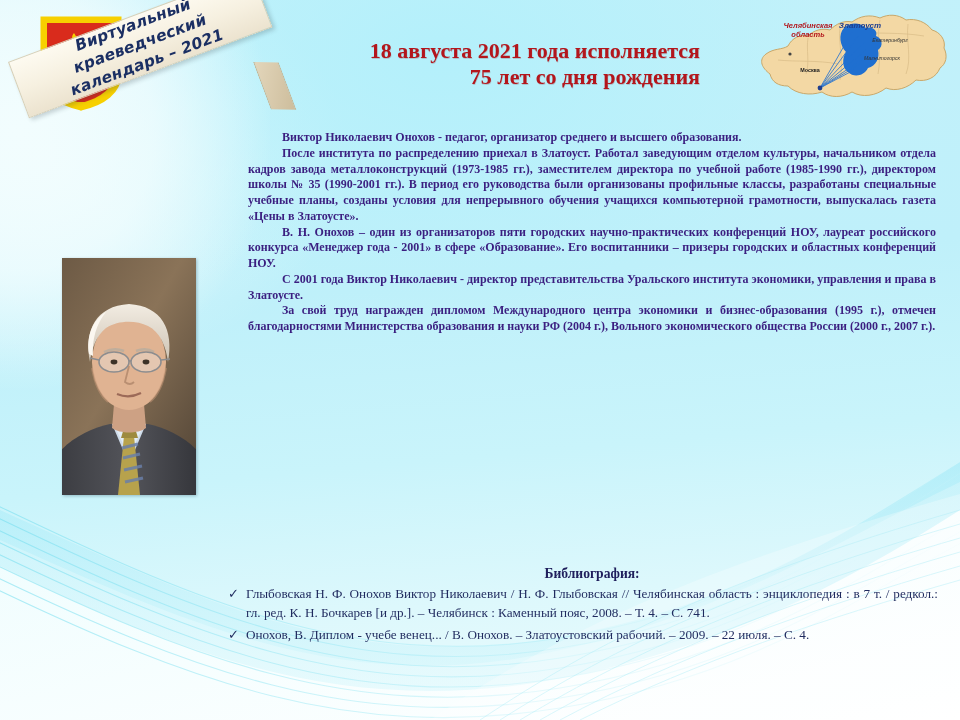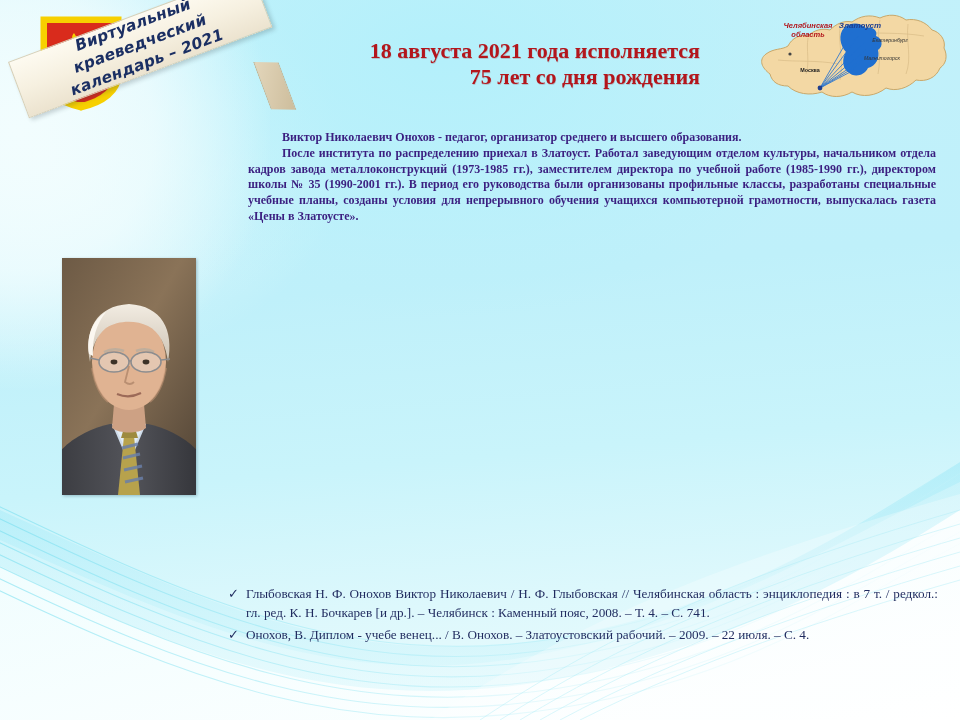--- a/index.html
+++ b/index.html
@@ -268,22 +268,26 @@
 
     <path d="M55 136 q12 5 24 -1" stroke="#9c6a58" stroke-width="2.2" fill="none"></path>
 
     <path d="M30 110 q4 24 16 34" stroke="#c59877" stroke-width="2" fill="none" opacity=".5"></path>
     <path d="M104 110 q-4 24 -16 34" stroke="#c59877" stroke-width="2" fill="none" opacity=".5"></path>
   </svg>
 
   <div class="body-copy">
     <p>Виктор Николаевич Онохов - педагог, организатор среднего и высшего образования.</p>
     <p>После института по распределению приехал в Златоуст. Работал заведующим отделом культуры, начальником отдела кадров завода металлоконструкций (1973-1985 гг.), заместителем директора по учебной работе (1985-1990 гг.), директором школы № 35 (1990-2001 гг.). В период его руководства были организованы профильные классы, разработаны специальные учебные планы, созданы условия для непрерывного обучения учащихся компьютерной грамотности, выпускалась газета «Цены в Златоусте».</p>
-  </div>
-
+    <p>В. Н. Онохов – один из организаторов пяти городских научно-практических конференций НОУ, лауреат российского конкурса «Менеджер года - 2001» в сфере «Образование». Его воспитанники – призеры городских и областных конференций НОУ.</p>
+    <p>С 2001 года Виктор Николаевич - директор представительства Уральского института экономики, управления и права в Златоусте.</p>
+    <p>За свой труд награжден дипломом Международного центра экономики и бизнес-образования (1995 г.), отмечен благодарностями Министерства образования и науки РФ (2004 г.), Вольного экономического общества России (2000 г., 2007 г.).</p>
+  </div>
+
+  <div class="biblio-head">Библиография:</div>
   <div class="biblio">
     <div class="biblio-item">
       <span class="tick">✓</span>
       <span class="txt">Глыбовская Н. Ф. Онохов Виктор Николаевич / Н. Ф. Глыбовская // Челябинская область : энциклопедия : в 7 т. / редкол.: гл. ред. К. Н. Бочкарев [и др.]. – Челябинск : Каменный пояс, 2008. – Т. 4. – С. 741.</span>
     </div>
     <div class="biblio-item">
       <span class="tick">✓</span>
       <span class="txt">Онохов, В. Диплом - учебе венец... / В. Онохов. – Златоустовский рабочий. – 2009. – 22 июля. – С. 4.</span>
     </div>
   </div>

